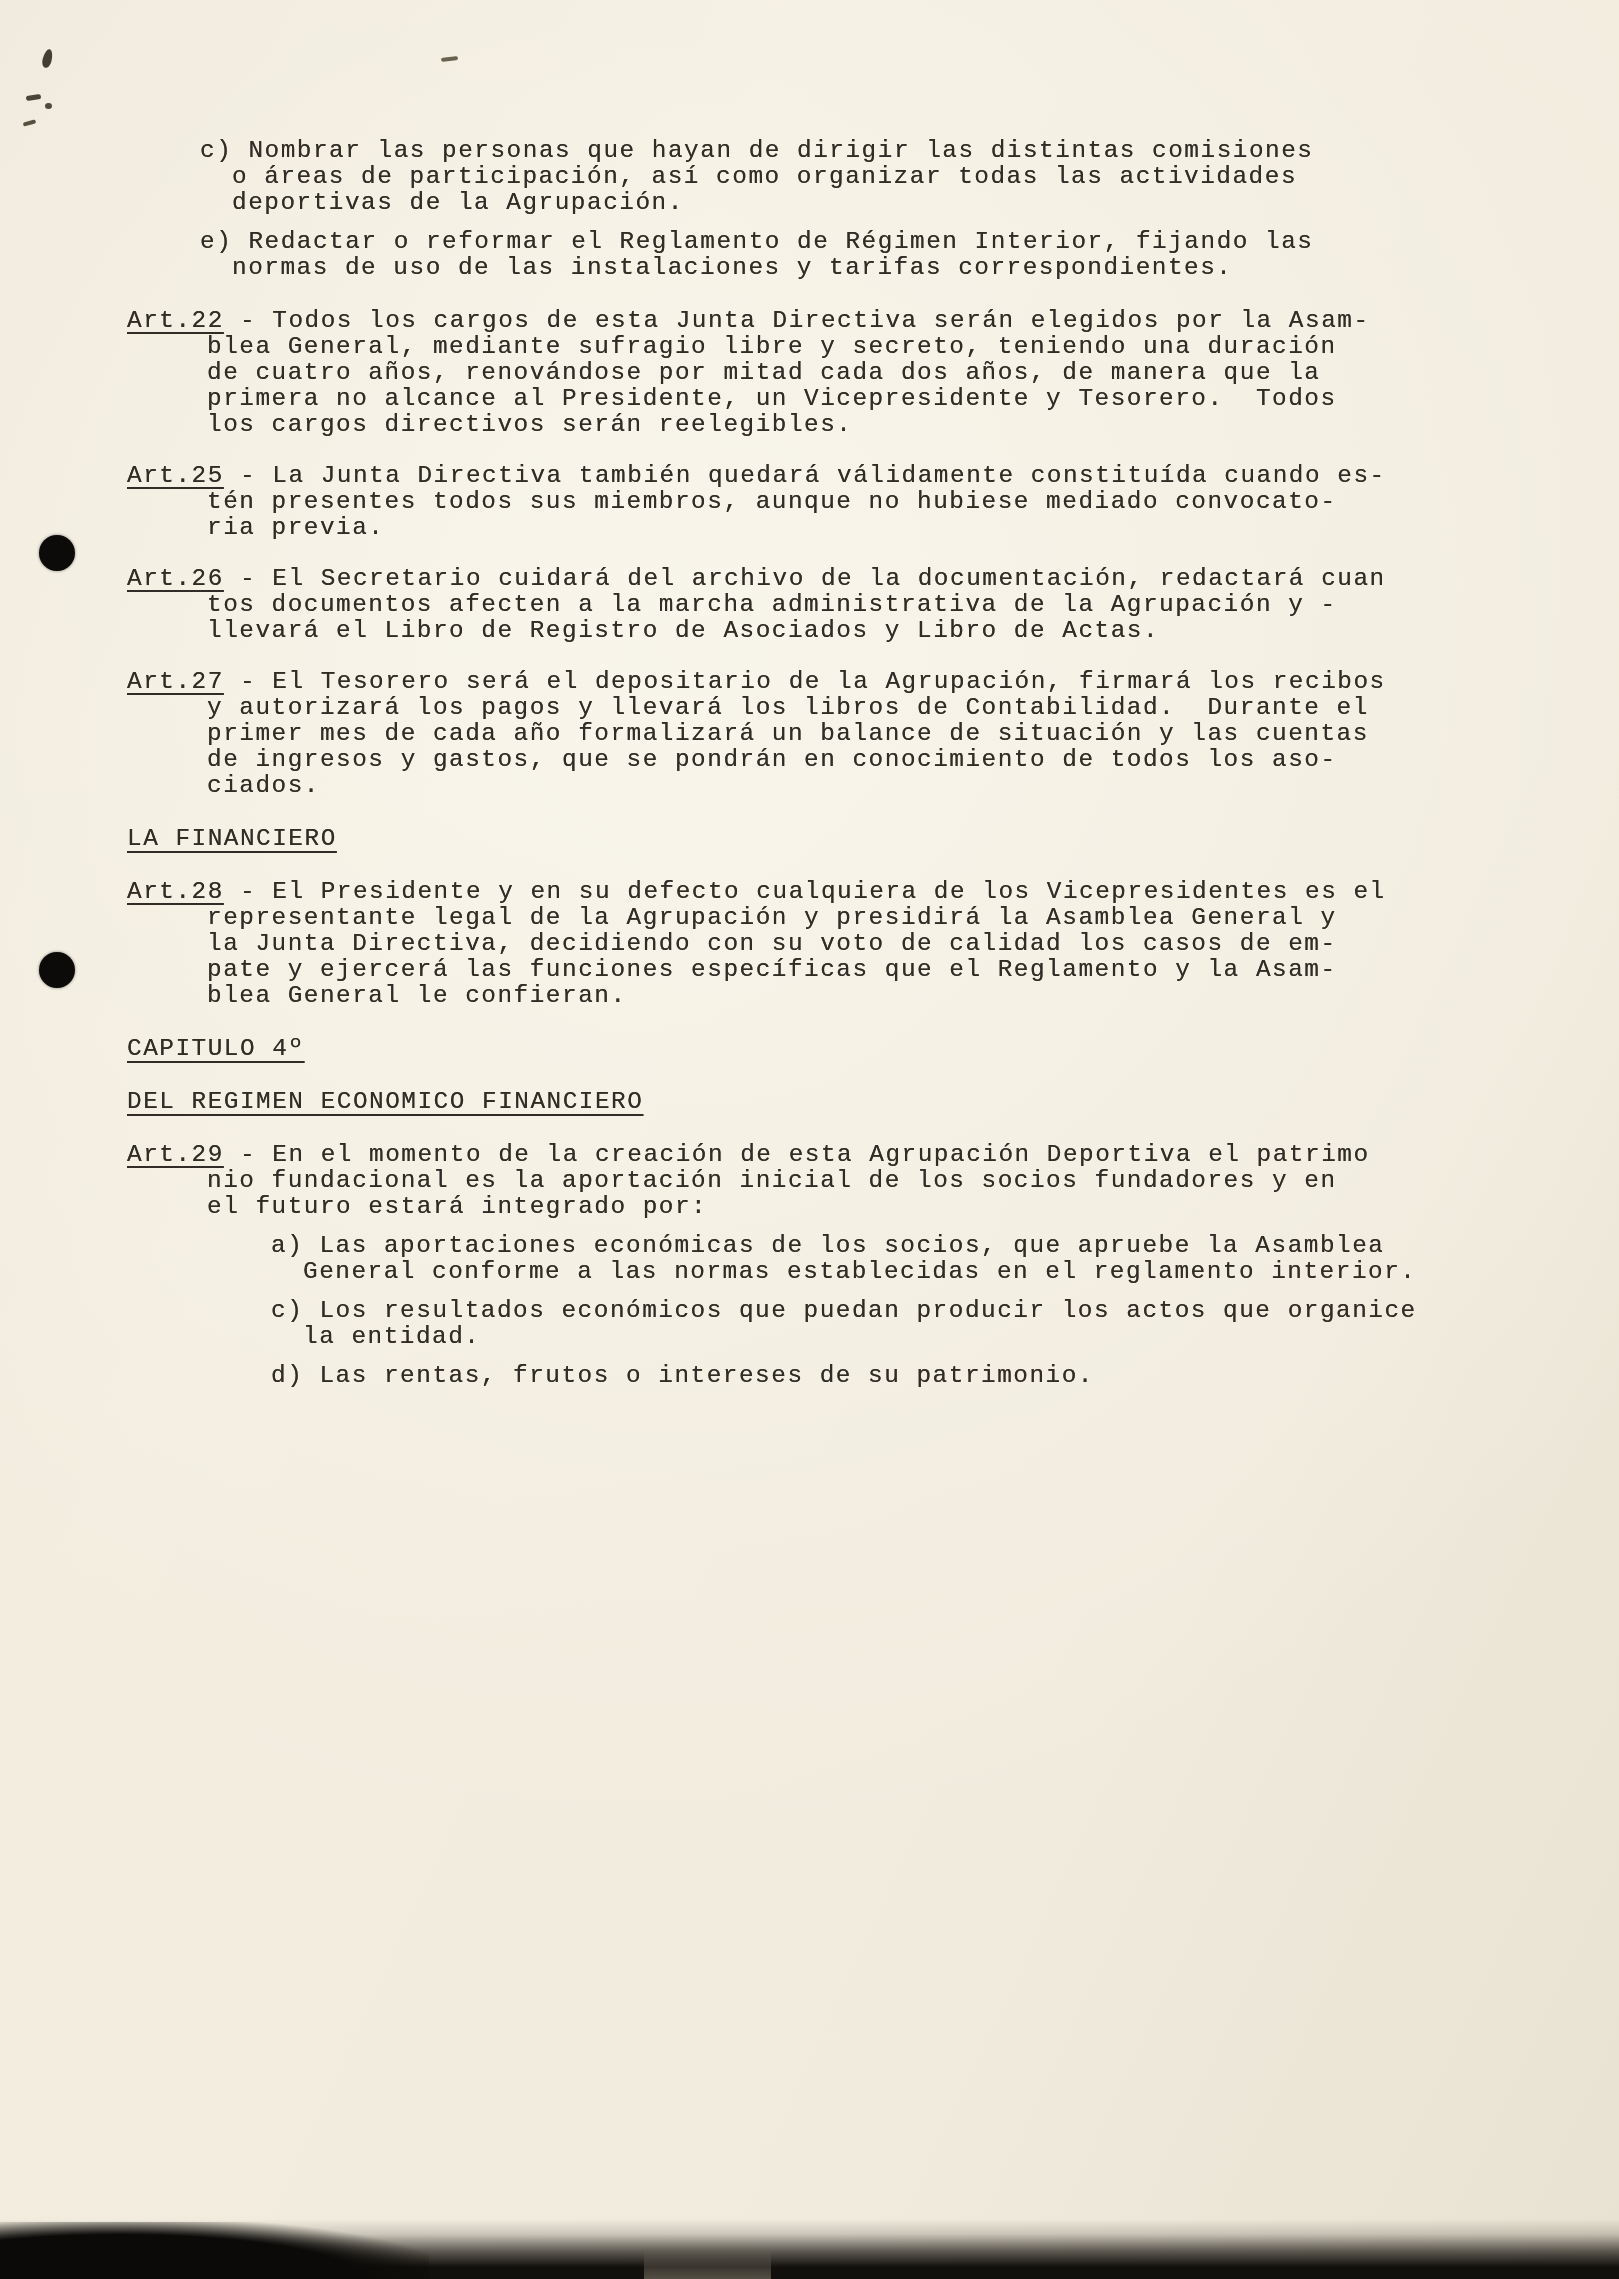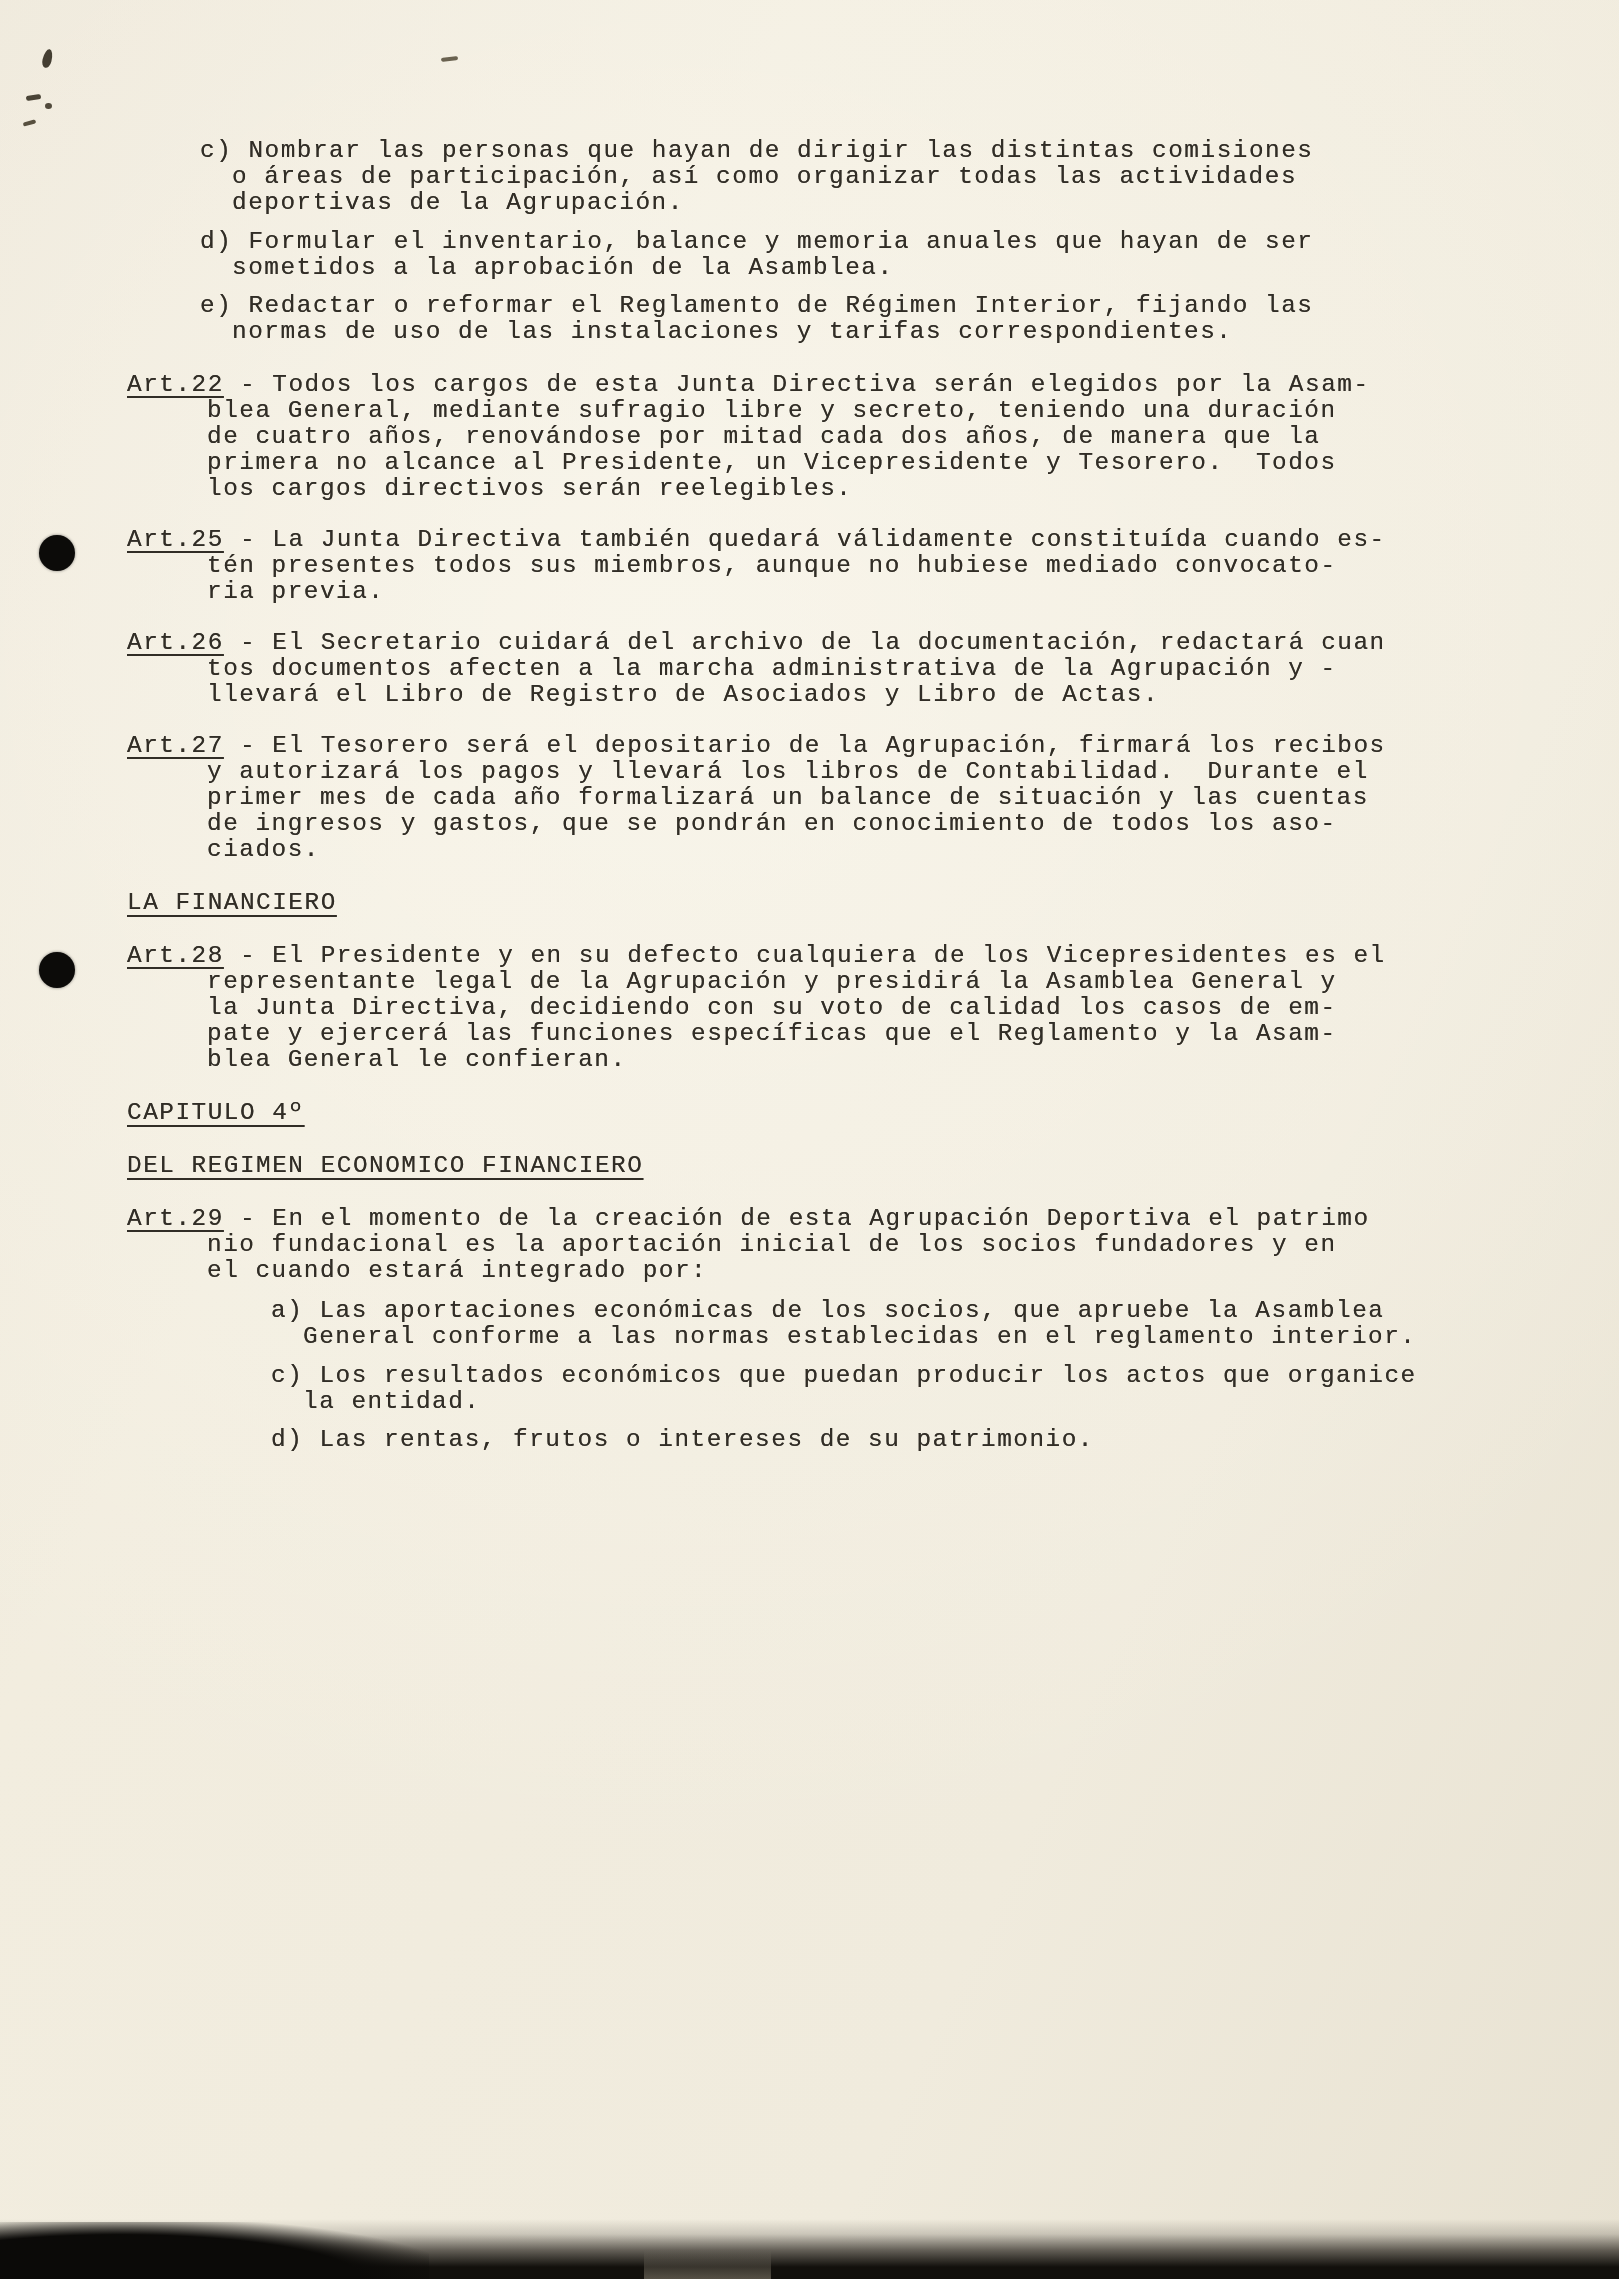--- a/index.html
+++ b/index.html
@@ -137,22 +137,20 @@
 
 <div class="hole h1"></div>
 <div class="hole h2"></div>
 
 <div class="content">
 
   <div class="top-list">
     <div class="sub-item"><span>c)</span> <span class="pre">Nombrar las personas que hayan de dirigir las distintas comisiones
 o áreas de participación, así como organizar todas las actividades
 deportivas de la Agrupación.</span></div>
-    <div class="sub-item"><span>d)</span> <span class="pre">Formular el inventario, balance y memoria anuales que hayan de ser
-sometidos a la aprobación de la Asamblea.</span></div>
     <div class="sub-item"><span>e)</span> <span class="pre">Redactar o reformar el Reglamento de Régimen Interior, fijando las
 normas de uso de las instalaciones y tarifas correspondientes.</span></div>
   </div>
 
   <div class="article"><span class="art-label">Art.22</span> <span>-</span> <span class="pre">Todos los cargos de esta Junta Directiva serán elegidos por la Asam-
 blea General, mediante sufragio libre y secreto, teniendo una duración
 de cuatro años, renovándose por mitad cada dos años, de manera que la
 primera no alcance al Presidente, un Vicepresidente y Tesorero.  Todos
 los cargos directivos serán reelegibles.</span></div>
 
@@ -179,21 +177,21 @@
 la Junta Directiva, decidiendo con su voto de calidad los casos de em-
 pate y ejercerá las funciones específicas que el Reglamento y la Asam-
 blea General le confieran.</span></div>
 
   <div class="heading"><span>CAPITULO 4º</span></div>
 
   <div class="heading"><span>DEL REGIMEN ECONOMICO FINANCIERO</span></div>
 
   <div class="article tight"><span class="art-label">Art.29</span> <span>-</span> <span class="pre">En el momento de la creación de esta Agrupación Deportiva el patrimo
 nio fundacional es la aportación inicial de los socios fundadores y en
-el cuando estará integrado por:</span></div>
+el futuro estará integrado por:</span></div>
 
   <div class="cap-list">
     <div class="sub-item"><span>a)</span> <span class="pre">Las aportaciones económicas de los socios, que apruebe la Asamblea
 General conforme a las normas establecidas en el reglamento interior.</span></div>
     <div class="sub-item"><span>c)</span> <span class="pre">Los resultados económicos que puedan producir los actos que organice
 la entidad.</span></div>
     <div class="sub-item"><span>d)</span> <span class="pre">Las rentas, frutos o intereses de su patrimonio.</span></div>
   </div>
 
 </div>

